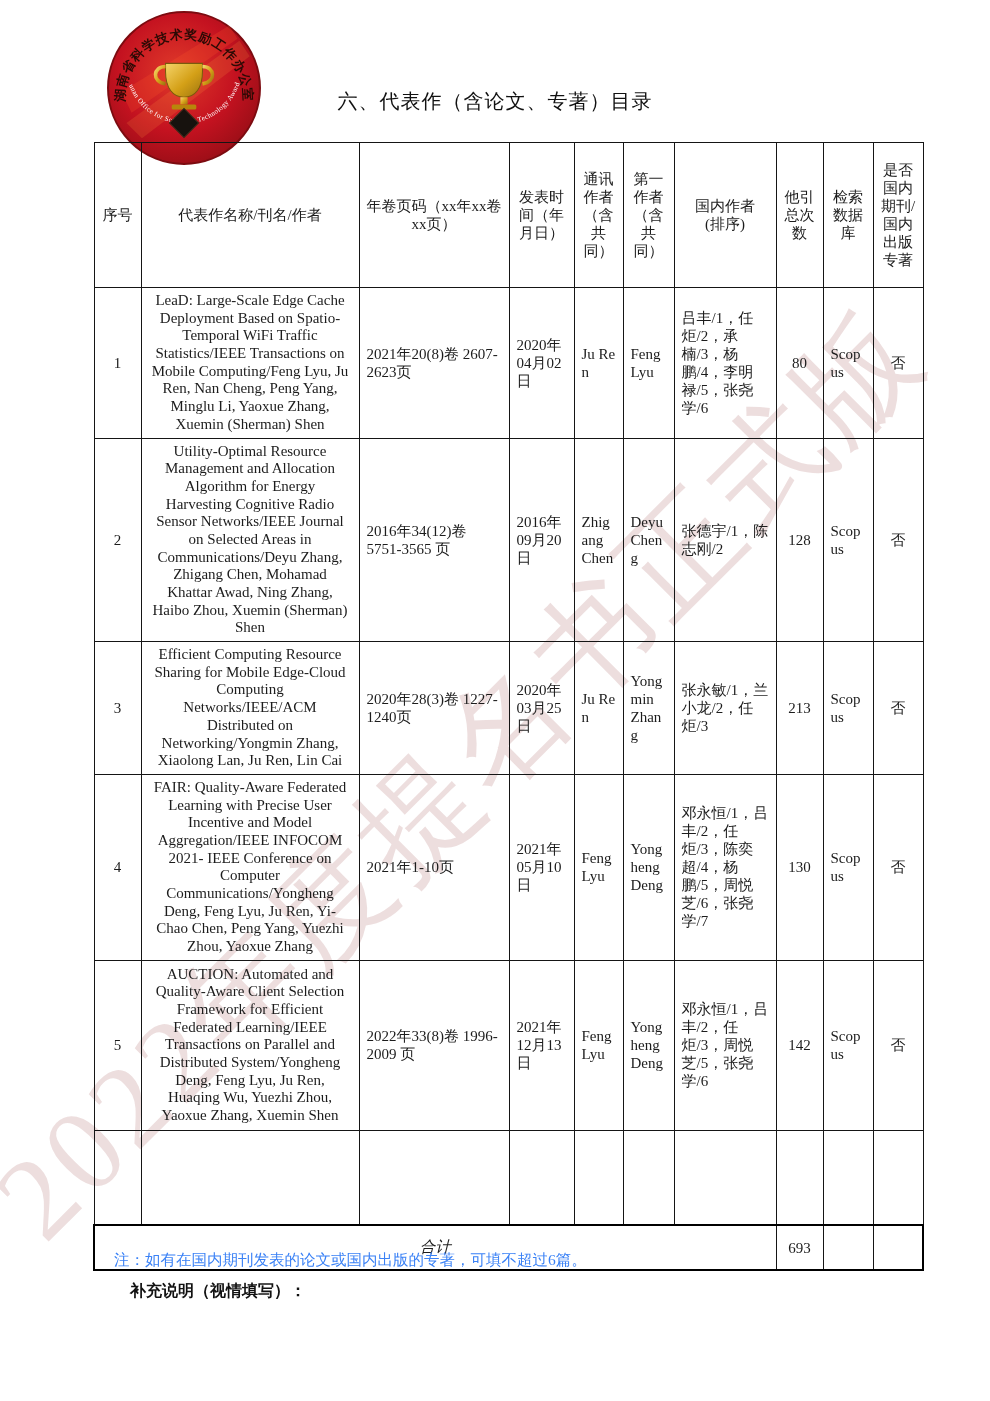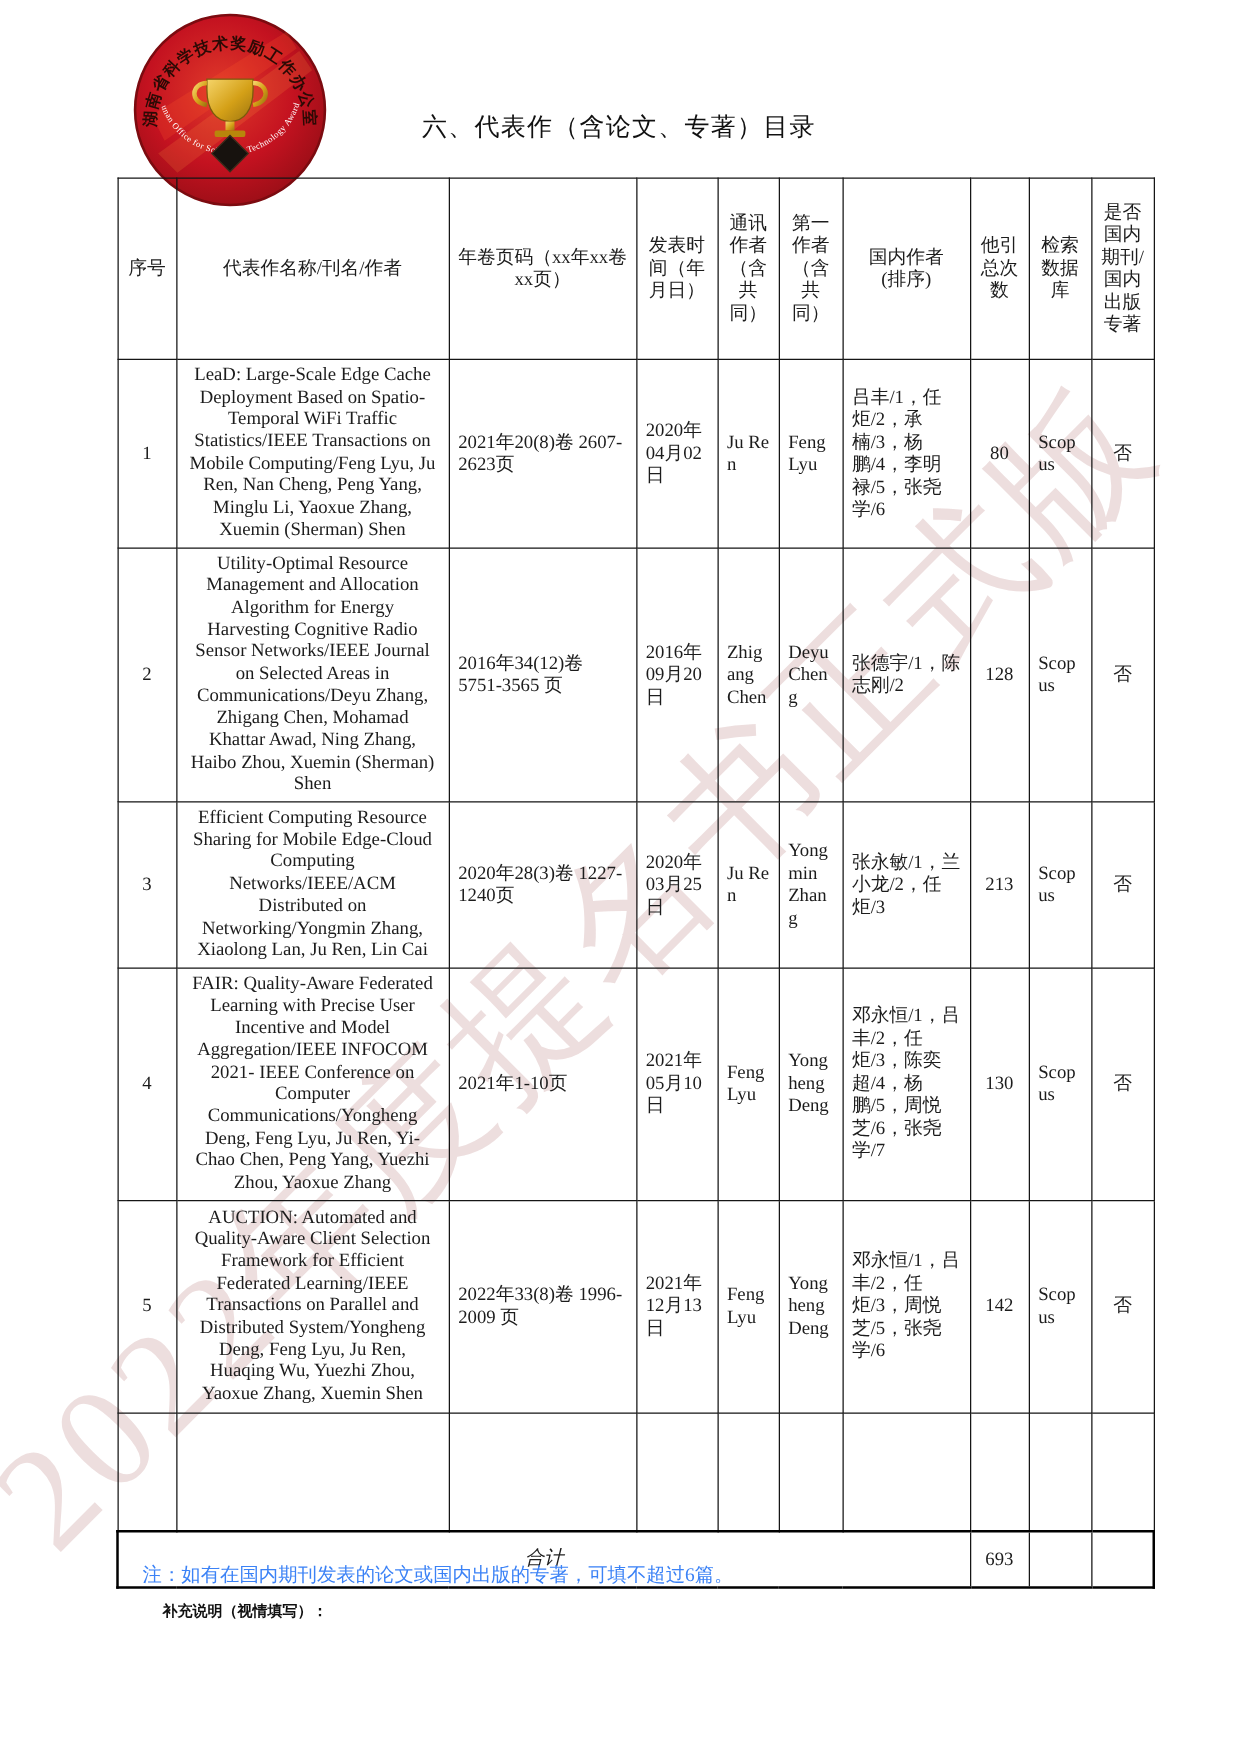--- a/index.html
+++ b/index.html
@@ -44,21 +44,21 @@
   .h-empty{height:95px;}
   .h-total{height:45px;}
   tr.r-total td{
     border-top:2.5px solid #000;border-bottom:2.5px solid #000;
   }
   tr.r-total td:first-child{border-left:2px solid #000;font-style:italic;}
   tr.r-total td:last-child{border-right:2px solid #000;}
   .t-label{text-align:center;font-size:15.5px;}
   
   .note{position:absolute;left:114px;top:1250px;font-size:15.5px;color:#3b82f6;}
-  .supplement{position:absolute;left:130px;top:1281px;font-size:12px;font-weight:bold;color:#111;}
+  .supplement{position:absolute;left:130px;top:1281px;font-size:16px;font-weight:bold;color:#111;}
 </style>
 </head>
 <body>
 
 <div class="watermark">2022年度提名书正式版</div>
 
 <div class="logo">
   <svg width="156" height="156" viewBox="0 0 152 152">
     <defs>
       <radialGradient id="redGrad" cx="45%" cy="40%" r="70%">

